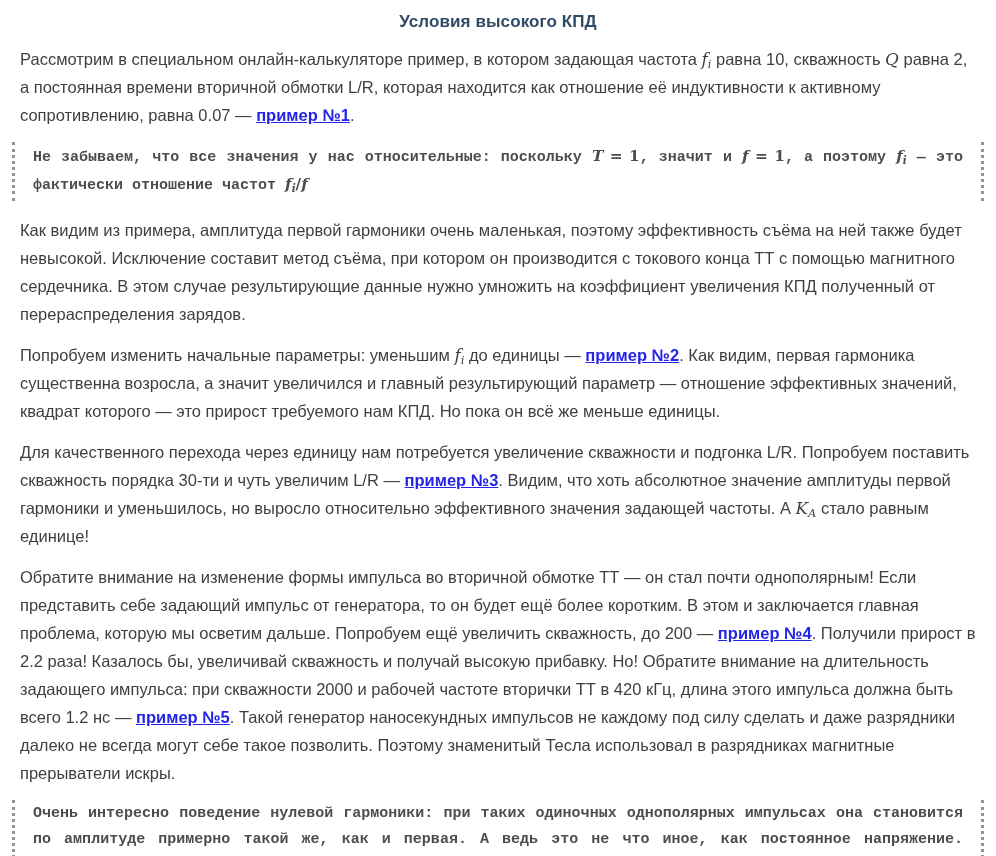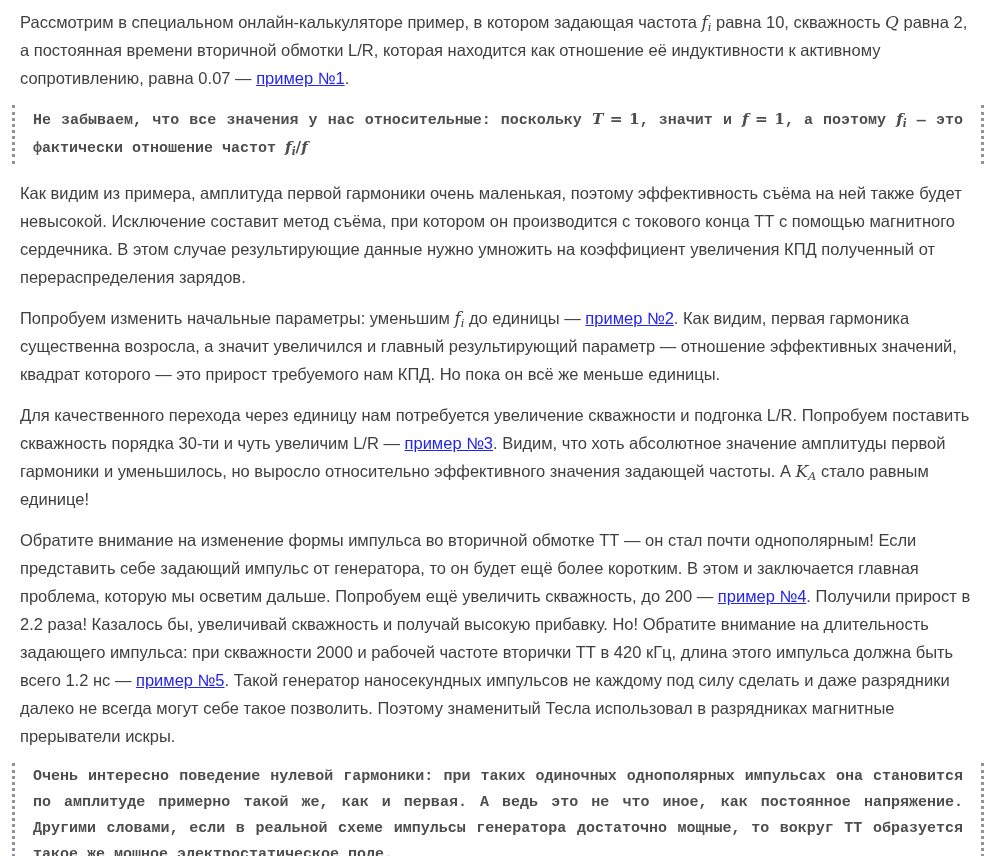--- a/index.html
+++ b/index.html
@@ -42,39 +42,41 @@
     border-left: 3px dotted var(--quote-border);
     border-right: 3px dotted var(--quote-border);
     margin: 2px -8px 15px -8px;
     padding: 1px 18px 2px 18px;
     font-weight: bold;
   }
   a.link {
     color: var(--link);
     text-decoration: underline;
     cursor: pointer;
+    font-weight: bold;
   }
   .math {
     font-family: "DejaVu Serif", "Liberation Serif", serif;
     font-size: 1.02em;
     white-space: nowrap;
   }
   .math .mi { font-style: italic; }
   .math .mn { font-style: normal; }
   .math sub.msub {
     font-style: italic;
     font-size: 0.68em;
     line-height: 0;
     vertical-align: -0.25em;
   }
 </style>
 </head>
 <body>
 
 <div class="page">
+  <h1 class="page-title">Условия высокого КПД</h1>
   <div>
       <p class="para"><span>Рассмотрим в специальном онлайн-калькуляторе пример, в котором задающая частота </span><span class="math"><span class="mi">f</span><sub class="msub">i</sub></span><span> равна 10, скважность </span><span class="math"><span class="mi">Q</span></span><span> равна 2, а постоянная времени вторичной обмотки L/R, которая находится как отношение её индуктивности к активному сопротивлению, равна 0.07 — </span><a href="#" class="link">пример №1</a><span>.</span></p>
       <blockquote class="quote"><span>Не забываем, что все значения у нас относительные: поскольку </span><span class="math"><span class="mi">T</span><span class="mn"> = 1</span></span><span>, значит и </span><span class="math"><span class="mi">f</span><span class="mn"> = 1</span></span><span>, а поэтому </span><span class="math"><span class="mi">f</span><sub class="msub">i</sub></span><span> — это фактически отношение частот </span><span class="math"><span class="mi">f</span><sub class="msub">i</sub><span class="mn">/</span><span class="mi">f</span></span></blockquote>
       <p class="para"><span>Как видим из примера, амплитуда первой гармоники очень маленькая, поэтому эффективность съёма на ней также будет невысокой. Исключение составит метод съёма, при котором он производится с токового конца ТТ с помощью магнитного сердечника. В этом случае результирующие данные нужно умножить на коэффициент увеличения КПД полученный от перераспределения зарядов.</span></p>
       <p class="para"><span>Попробуем изменить начальные параметры: уменьшим </span><span class="math"><span class="mi">f</span><sub class="msub">i</sub></span><span> до единицы — </span><a href="#" class="link">пример №2</a><span>. Как видим, первая гармоника существенна возросла, а значит увеличился и главный результирующий параметр — отношение эффективных значений, квадрат которого — это прирост требуемого нам КПД. Но пока он всё же меньше единицы.</span></p>
       <p class="para"><span>Для качественного перехода через единицу нам потребуется увеличение скважности и подгонка L/R. Попробуем поставить скважность порядка 30-ти и чуть увеличим L/R — </span><a href="#" class="link">пример №3</a><span>. Видим, что хоть абсолютное значение амплитуды первой гармоники и уменьшилось, но выросло относительно эффективного значения задающей частоты. А </span><span class="math"><span class="mi">K</span><sub class="msub">A</sub></span><span> стало равным единице!</span></p>
       <p class="para"><span>Обратите внимание на изменение формы импульса во вторичной обмотке ТТ — он стал почти однополярным! Если представить себе задающий импульс от генератора, то он будет ещё более коротким. В этом и заключается главная проблема, которую мы осветим дальше. Попробуем ещё увеличить скважность, до 200 — </span><a href="#" class="link">пример №4</a><span>. Получили прирост в 2.2 раза! Казалось бы, увеличивай скважность и получай высокую прибавку. Но! Обратите внимание на длительность задающего импульса: при скважности 2000 и рабочей частоте вторички ТТ в 420 кГц, длина этого импульса должна быть всего 1.2 нс — </span><a href="#" class="link">пример №5</a><span>. Такой генератор наносекундных импульсов не каждому под силу сделать и даже разрядники далеко не всегда могут себе такое позволить. Поэтому знаменитый Тесла использовал в разрядниках магнитные прерыватели искры.</span></p>
       <blockquote class="quote"><span>Очень интересно поведение нулевой гармоники: при таких одиночных однополярных импульсах она становится по амплитуде примерно такой же, как и первая. А ведь это не что иное, как постоянное напряжение. Другими словами, если в реальной схеме импульсы генератора достаточно мощные, то вокруг ТТ образуется такое же мощное электростатическое поле.</span></blockquote>
     </div>
 </div>

